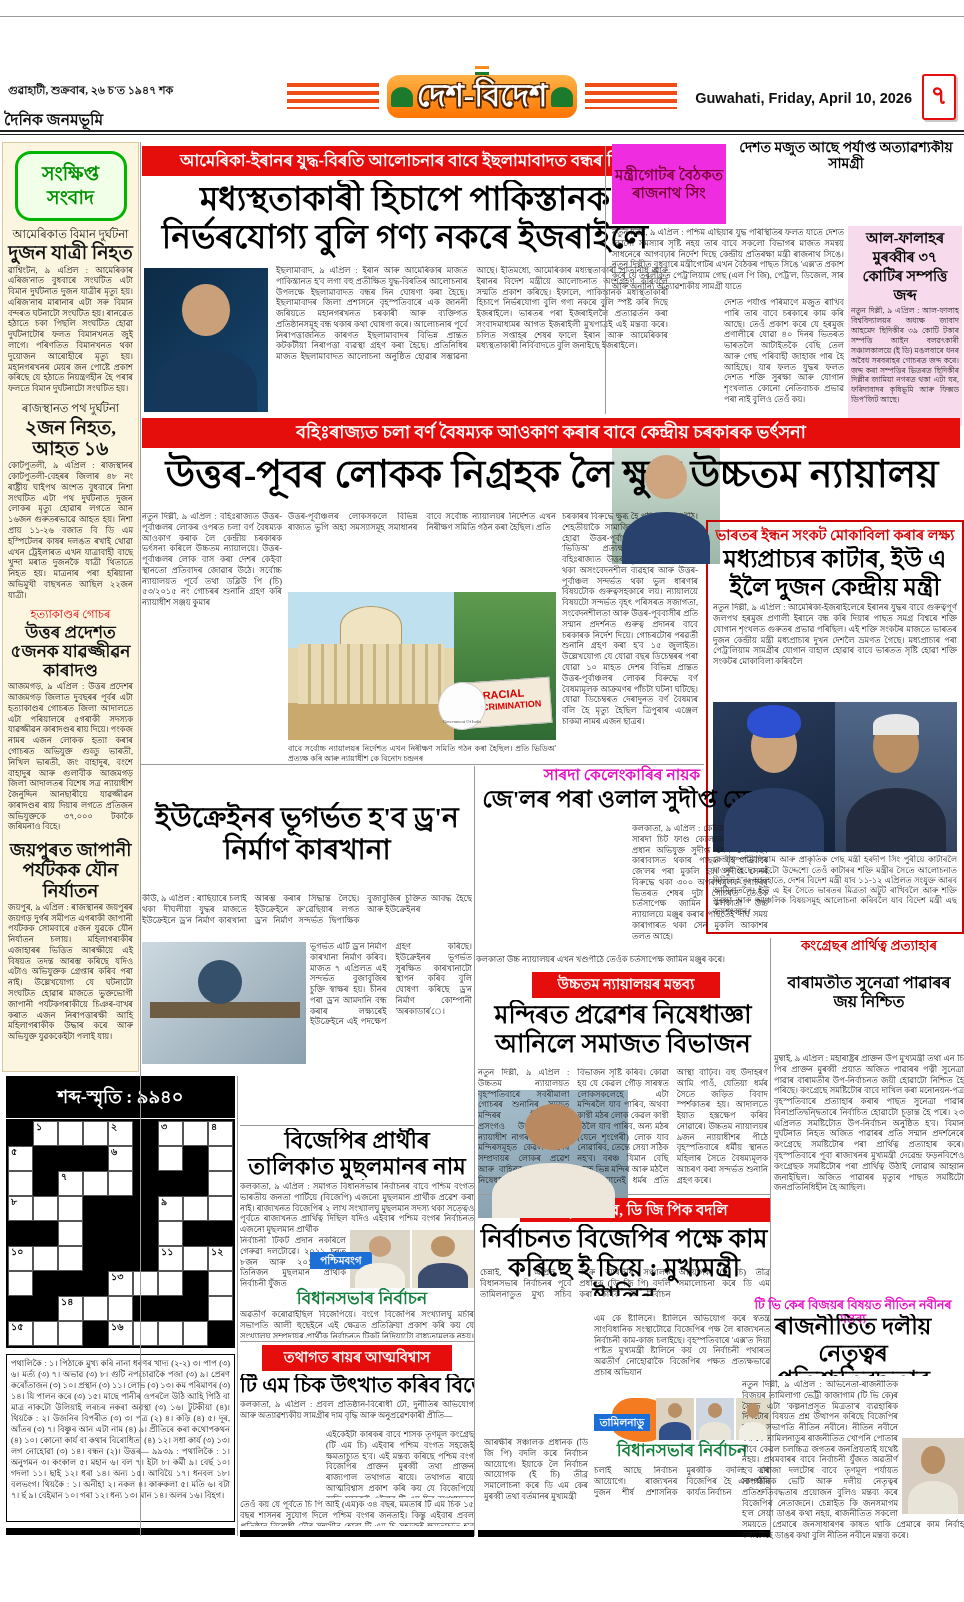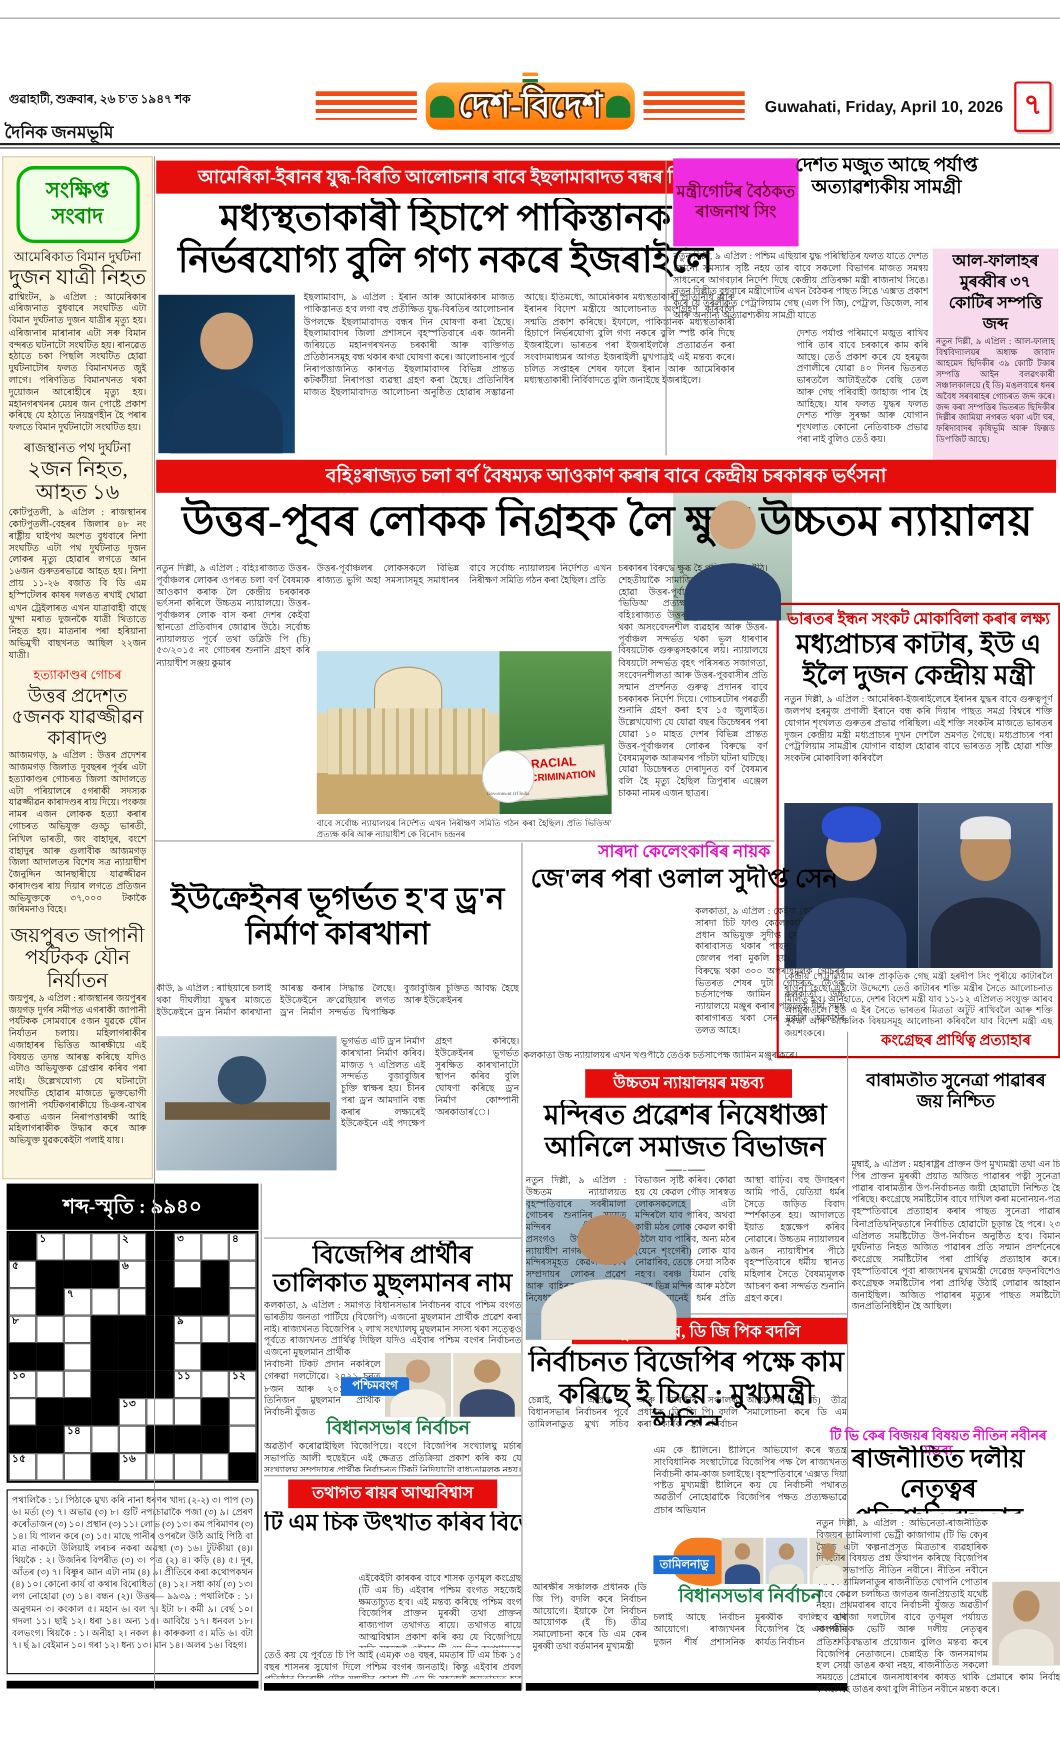--- a/index.html
+++ b/index.html
@@ -30,21 +30,21 @@
         text-shadow:-1.5px -1.5px 0 #4d2300,1.5px -1.5px 0 #4d2300,-1.5px 1.5px 0 #4d2300,1.5px 1.5px 0 #4d2300;white-space:nowrap}
   .dome{position:absolute;width:22px;height:20px;background:#1c7a2d;border-radius:50% 50% 10% 10%;top:12px}
   .flagpin{position:absolute;left:50%;top:-9px;width:14px;height:9px;transform:translateX(-50%);
         background:linear-gradient(180deg,#ff8a1e 0 33%,#fff 33% 66%,#1c7a2d 66%)}
   .pgbox{border:2.5px solid #e60d0d;border-radius:3px;color:#e60d0d;font-weight:bold;font-size:26px;display:flex;align-items:center;justify-content:center;box-shadow:2px 2px 0 #c9c9c9}
   
   #sidebar{background:#fcf5e0;border:1px solid #d8c9a0;padding:4px 4px 0;overflow:hidden}
   .sb-green{width:112px;margin:4px auto 6px;border:3px solid #00b400;border-radius:16px;background:#f2ffe8;color:#009100;font-weight:bold;font-size:19px;text-align:center;line-height:1.25;padding:8px 0}
   .sb-k{font-size:11.5px;font-weight:normal;text-align:center;margin-top:7px;line-height:1.2}
   .sb-k.red{color:#d80000}
-  .sb-h{font-weight:normal;font-size:17px;text-align:center;line-height:1.12;margin:1px 0 2px}
+  .sb-h{font-weight:bold;font-size:17px;text-align:center;line-height:1.12;margin:1px 0 2px}
   .sb-b{font-size:8.3px;text-align:justify;line-height:1.3;margin:2px 1px}
   
   .xw-head{background:#000;color:#fff;font-weight:bold;font-size:18px;text-align:center;line-height:42px;height:42px}
   .xw{display:grid;grid-template-columns:repeat(9,25px);grid-auto-rows:25px;border:2px solid #000;width:229px;background:#fff;margin-top:1px}
   .xw i{border:0.5px solid #555;font-style:normal;font-size:9.5px;font-weight:bold;padding:1px 0 0 2px;line-height:1;color:#000}
   .xw i.b{background:#000;border-color:#000}
   .xw-clues{border:1.5px solid #000;padding:4px;font-size:8.2px;line-height:1.34;text-align:justify;margin-top:6px;overflow:hidden}
   
   .turban{position:absolute;left:28%;top:2%;width:44%;height:22%;border-radius:50% 50% 40% 40%;background:#2d4fd1;z-index:3}
   .hairw{position:absolute;left:31%;top:8%;width:38%;height:14%;border-radius:50% 50% 0 0;background:#e8e8e8;z-index:3}
@@ -193,21 +193,21 @@
   </div>
   <div class="abs bar" style="left:6px;top:1528px;width:229px;height:7px"></div>
 
   <div class="abs kbox" style="left:142px;top:146px;width:526px;height:30px;font-size:16.5px">আমেৰিকা-ইৰানৰ যুদ্ধ-বিৰতি আলোচনাৰ বাবে ইছলামাবাদত বন্ধৰ দিন</div>
   <div class="abs hd" style="left:142px;top:180px;width:526px;height:86px;font-size:33px">মধ্যস্থতাকাৰী হিচাপে পাকিস্তানক নিৰ্ভৰযোগ্য বুলি গণ্য নকৰে ইজৰাইলে</div>
   <div class="abs ph" style="left:144px;top:268px;width:124px;height:144px;--bg:linear-gradient(135deg,#0d2b46,#17456e);--skin:#c9a07a;--shirt:#16365a"></div>
   <div class="abs jt f8 c2" style="left:276px;top:266px;width:392px;height:148px">ইছলামাবাদ, ৯ এপ্ৰিল : ইৰান আৰু আমেৰিকাৰ মাজত পাকিস্তানত হ'ব লগা বহু প্ৰতীক্ষিত যুদ্ধ-বিৰতিৰ আলোচনাৰ উপলক্ষে ইছলামাবাদত বন্ধৰ দিন ঘোষণা কৰা হৈছে। ইছলামাবাদৰ জিলা প্ৰশাসনে বৃহস্পতিবাৰে এক জাননী জৰিয়তে মহানগৰখনত চৰকাৰী আৰু ব্যক্তিগত প্ৰতিষ্ঠানসমূহ বন্ধ থকাৰ কথা ঘোষণা কৰে। আলোচনাৰ পূৰ্বে নিৰাপত্তাজনিত কাৰণত ইছলামাবাদৰ বিভিন্ন প্ৰান্তত কটকটীয়া নিৰাপত্তা ব্যৱস্থা গ্ৰহণ কৰা হৈছে। প্ৰতিনিধিৰ মাজত ইছলামাবাদত আলোচনা অনুষ্ঠিত হোৱাৰ সম্ভাৱনা আছে। ইতিমধ্যে, আমেৰিকাৰ মধ্যস্থতাকাৰী প্ৰতিনিধি আৰু ইৰানৰ বিদেশ মন্ত্ৰীয়ে আলোচনাত অংশগ্ৰহণ কৰিবলৈ সন্মতি প্ৰকাশ কৰিছে। ইফালে, পাকিস্তানক মধ্যস্থতাকাৰী হিচাপে নিৰ্ভৰযোগ্য বুলি গণ্য নকৰে বুলি স্পষ্ট কৰি দিছে ইজৰাইলে। ভাৰতৰ পৰা ইজৰাইললৈ প্ৰত্যাৱৰ্তন কৰা সংবাদমাধ্যমৰ আগত ইজৰাইলী মুখপাত্ৰই এই মন্তব্য কৰে। চলিত সপ্তাহৰ শেষৰ ফালে ইৰান আৰু আমেৰিকাৰ মধ্যস্থতাকাৰী নিৰ্বিবাদতে বুলি জনাইছে ইজৰাইলে।</div>
   <div class="abs vline" style="left:605px;top:146px;height:268px"></div>
 
   <div class="abs" style="left:612px;top:144px;width:114px;height:80px;background:#f02ce0;color:#7a0036;font-weight:bold;font-size:15px;text-align:center;display:flex;align-items:center;justify-content:center;line-height:1.2">মন্ত্ৰীগোটৰ বৈঠকত ৰাজনাথ সিং</div>
-  <div class="abs hd" style="left:690px;top:140px;width:232px;height:86px;font-size:17px">দেশত মজুত আছে পৰ্যাপ্ত অত্যাৱশ্যকীয় সামগ্ৰী</div>
+  <div class="abs hd" style="left:730px;top:140px;width:232px;height:86px;font-size:14px">দেশত মজুত আছে পৰ্যাপ্ত অত্যাৱশ্যকীয় সামগ্ৰী</div>
   <div class="abs jt f8" style="left:612px;top:228px;width:232px;height:68px">নতুন দিল্লী, ৯ এপ্ৰিল : পশ্চিম এছিয়াৰ যুদ্ধ পৰিস্থিতিৰ ফলত যাতে দেশত কোনো সমস্যাৰ সৃষ্টি নহয় তাৰ বাবে সকলো বিভাগৰ মাজত সমন্বয় সাধনেৰে আগবঢ়াৰ নিৰ্দেশ দিছে কেন্দ্ৰীয় প্ৰতিৰক্ষা মন্ত্ৰী ৰাজনাথ সিঙে। নতুন দিল্লীত বুধবাৰে মন্ত্ৰীগোটৰ এখন বৈঠকৰ পাছত সিঙে 'এক্স'ত প্ৰকাশ কৰে যে তৰলীকৃত পেট্ৰ'লিয়াম গেছ (এল পি জি), পেট্ৰ'ল, ডিজেল, সাৰ আৰু অন্যান্য অত্যাৱশ্যকীয় সামগ্ৰী যাতে</div>
   <div class="abs ph" style="left:612px;top:298px;width:108px;height:122px;--bg:linear-gradient(180deg,#cfdfd6,#9db6a6);--skin:#cfa580;--shirt:#28426d"></div>
   <div class="abs jt f8" style="left:724px;top:298px;width:120px;height:126px">দেশত পৰ্যাপ্ত পৰিমাণে মজুত ৰাখিব পাৰি তাৰ বাবে চৰকাৰে কাম কৰি আছে। তেওঁ প্ৰকাশ কৰে যে হৰমুজ প্ৰণালীৰে যোৱা ৪০ দিনৰ ভিতৰত ভাৰতলৈ আটাইতকৈ বেছি তেল আৰু গেছ পৰিবাহী জাহাজ পাৰ হৈ আহিছে। যাৰ ফলত যুদ্ধৰ ফলত দেশত শক্তি সুৰক্ষা আৰু যোগান শৃংখলাত কোনো নেতিবাচক প্ৰভাৱ পৰা নাই বুলিও তেওঁ কয়।</div>
 
   <div class="abs" style="left:848px;top:226px;width:114px;height:200px;background:#f7dbec;padding:3px">
     <div class="hd" style="font-size:14.5px;line-height:1.3">আল-ফালাহৰ মুৰব্বীৰ ৩৭ কোটিৰ সম্পত্তি জব্দ</div>
     <div class="jt f7" style="margin-top:2px">নতুন দিল্লী, ৯ এপ্ৰিল : আল-ফালাহ বিশ্ববিদ্যালয়ৰ অধ্যক্ষ জাবাদ আহমেদ ছিদিকীৰ ৩৯ কোটি টকাৰ সম্পত্তি আইন বলৱৎকাৰী সঞ্চালকালয়ে (ই ডি) মঙলবাৰে ধনৰ অবৈধ সৰবৰাহৰ গোচৰত জব্দ কৰে। জব্দ কৰা সম্পত্তিৰ ভিতৰত ছিদিকীৰ দিল্লীৰ জামিয়া নগৰত থকা এটা ঘৰ, ফৰিদাবাদৰ কৃষিভূমি আৰু ফিক্সড ডিপ'জিট আছে।</div>
   </div>
 
   <div class="abs kbox" style="left:142px;top:418px;width:818px;height:30px;font-size:17.5px">বহিঃৰাজ্যত চলা বৰ্ণ বৈষম্যক আওকাণ কৰাৰ বাবে কেন্দ্ৰীয় চৰকাৰক ভৰ্ৎসনা</div>
@@ -224,21 +224,21 @@
     <div class="abs" style="left:166px;top:0;width:102px;height:148px;background:linear-gradient(180deg,#5e9b4e,#2f6b33)"></div>
     <div class="sign">
       <div>RACIAL</div>
       <div style="font-size:9px">DISCRIMINATION</div>
     </div>
     <div class="emblem">Government Of India</div>
   </div>
   <div class="abs cap" style="left:288px;top:744px;width:268px;height:22px">বাবে সৰ্বোচ্চ ন্যায়ালয়ৰ নিৰ্দেশত এখন নিৰীক্ষণ সমিতি গঠন কৰা হৈছিল। প্ৰতি ভিডিঅ' প্ৰত্যক্ষ কৰি আৰু ন্যায়াধীশ কে বিনোদ চন্দ্ৰনৰ</div>
   <div class="abs jt f8" style="left:562px;top:512px;width:136px;height:254px">চৰকাৰৰ বিৰুদ্ধে ক্ষুব্ধ হৈ পৰিছে বিচাৰপীঠ। শেহতীয়াকৈ সামাজিক মাধ্যমত ভাইৰেল হোৱা উত্তৰ-পূৰ্বাঞ্চলৰ লোকৰ এনে 'ভিডিঅ' প্ৰত্যক্ষ কৰি বিচাৰপীঠে বহিঃৰাজ্যত উত্তৰ-পূবৰ লোকৰ বিৰুদ্ধে থকা অসংবেদনশীল ব্যৱহাৰ আৰু উত্তৰ-পূৰ্বাঞ্চল সন্দৰ্ভত থকা ভুল ধাৰণাৰ বিষয়টোক গুৰুত্বসহকাৰে লয়। ন্যায়ালয়ে বিষয়টো সন্দৰ্ভত বৃহৎ পৰিসৰত সজাগতা, সংবেদনশীলতা আৰু উত্তৰ-পূববাসীৰ প্ৰতি সন্মান প্ৰদৰ্শনত গুৰুত্ব প্ৰদানৰ বাবে চৰকাৰক নিৰ্দেশ দিয়ে। গোচৰটোৰ পৰৱৰ্তী শুনানি গ্ৰহণ কৰা হ'ব ১৫ জুলাইত। উল্লেখযোগ্য যে যোৱা বছৰ ডিচেম্বৰৰ পৰা যোৱা ১০ মাহত দেশৰ বিভিন্ন প্ৰান্তত উত্তৰ-পূৰ্বাঞ্চলৰ লোকৰ বিৰুদ্ধে বৰ্ণ বৈষম্যমূলক আক্ৰমণৰ পাঁচটা ঘটনা ঘটিছে। যোৱা ডিচেম্বৰত দেৰাদুনত বৰ্ণ বৈষম্যৰ বলি হৈ মৃত্যু হৈছিল ত্ৰিপুৰাৰ এঞ্জেল চাকমা নামৰ এজন ছাত্ৰৰ।</div>
 
-  <div class="abs" style="left:706px;top:548px;width:258px;height:414px;border:2.5px solid #cc0000;padding:5px;overflow:hidden">
+  <div class="abs" style="left:706px;top:520px;width:258px;height:414px;border:2.5px solid #cc0000;padding:5px;overflow:hidden">
     <div class="ktext" style="font-size:14.5px">ভাৰতৰ ইন্ধন সংকট মোকাবিলা কৰাৰ লক্ষ্য</div>
     <div class="hd" style="font-size:24px;margin:2px 0">মধ্যপ্ৰাচ্যৰ কাটাৰ, ইউ এ ইলৈ দুজন কেন্দ্ৰীয় মন্ত্ৰী</div>
     <div class="jt f8" style="height:96px">নতুন দিল্লী, ৯ এপ্ৰিল : আমেৰিকা-ইজৰাইলেৰে ইৰানৰ যুদ্ধৰ বাবে গুৰুত্বপূৰ্ণ জলপথ হৰমুজ প্ৰণালী ইৰানে বন্ধ কৰি দিয়াৰ পাছত সমগ্ৰ বিশ্বৰে শক্তি যোগান শৃংখলত গুৰুতৰ প্ৰভাৱ পৰিছিল। এই শক্তি সংকটৰ মাজতে ভাৰতৰ দুজন কেন্দ্ৰীয় মন্ত্ৰী মধ্যপ্ৰাচ্যৰ দুখন দেশলৈ ভ্ৰমণত গৈছে। মধ্যপ্ৰাচ্যৰ পৰা পেট্ৰ'লিয়াম সামগ্ৰীৰ যোগান বাহাল হোৱাৰ বাবে ভাৰতত সৃষ্টি হোৱা শক্তি সংকটৰ মোকাবিলা কৰিবলৈ</div>
     <div style="display:flex;height:150px;margin:3px 0">
       <div class="ph" style="flex:1;--bg:linear-gradient(160deg,#2a3c5c,#15243c);--skin:#caa27c;--shirt:#2b3f66">
           <span class="turban"></span>
         </div>
       <div class="ph" style="flex:1;--bg:linear-gradient(180deg,#51688a,#33435e);--skin:#b98f66;--shirt:#222c3e">
           <span class="hairw"></span>
         </div>
@@ -280,20 +280,21 @@
     <div class="ph" style="position:absolute;left:0;top:0;width:60px;height:58px;--bg:#dcd6c8;--skin:#c9a27d;--shirt:#f3efe4"></div>
     <div class="ph" style="position:absolute;left:62px;top:0;width:62px;height:58px;--bg:#e7e0ce;--skin:#bd9468;--shirt:#3c4c6e"></div>
   </div>
   <div class="abs bluetag" style="left:310px;top:1252px;width:62px;height:17px">পশ্চিমবংগ</div>
   <div class="abs redbig" style="left:250px;top:1290px;width:224px;font-size:17px">বিধানসভাৰ নিৰ্বাচন</div>
   <div class="abs jt f8" style="left:240px;top:1310px;width:234px;height:28px">অৱতীৰ্ণ কৰোৱাইছিল বিজেপিয়ে। বংগে বিজেপিৰ সংখ্যালঘু মৰ্চাৰ সভাপতি আলী হুছেইনে এই ক্ষেত্ৰত প্ৰতিক্ৰিয়া প্ৰকাশ কৰি কয় যে সংখ্যালঘু সম্প্ৰদায়ৰ প্ৰাৰ্থীক নিৰ্বাচনত টিকট নিদিয়াটো বাধ্যতামূলক নহয়। জয়ৰ সম্ভাৱনীয়তাৰ প্ৰতি লক্ষ্য ৰাখিয়ে গেৰুৱা দলটোৱে প্ৰাৰ্থীৰ বাবে আসন আবণ্টন দিছে বুলি হুছেইনে কয়।</div>
 
   <div class="abs hline" style="left:240px;top:1341px;width:234px"></div>
   <div class="abs kbox" style="left:262px;top:1345px;width:190px;height:26px;font-size:14.5px">তথাগত ৰায়ৰ আত্মবিশ্বাস</div>
   <div class="abs hd" style="left:240px;top:1374px;width:234px;height:24px;font-size:20.5px;white-space:nowrap">টি এম চিক উৎখাত কৰিব বিজেপিয়ে</div>
+  <div class="abs jt f8" style="left:240px;top:1400px;width:234px;height:28px">কলকাতা, ৯ এপ্ৰিল : প্ৰবল প্ৰতিষ্ঠান-বিৰোধী ঢৌ, দুৰ্নীতিৰ অভিযোগ আৰু অত্যাৱশ্যকীয় সামগ্ৰীৰ দাম বৃদ্ধি আৰু অনুপ্ৰৱেশকাৰী প্ৰীতি—</div>
 
   <div class="abs jt f8" style="left:326px;top:1430px;width:148px;height:68px">এইকেইটা কাৰকৰ বাবে শাসক তৃণমূল কংগ্ৰেছ (টি এম চি) এইবাৰ পশ্চিম বংগত সহজেই ক্ষমতাচ্যুত হ'ব। এই মন্তব্য কৰিছে পশ্চিম বংগ বিজেপিৰ প্ৰাক্তন মুৰব্বী তথা প্ৰাক্তন ৰাজ্যপাল তথাগত ৰায়ে। তথাগত ৰায়ে আত্মবিশ্বাস প্ৰকাশ কৰি কয় যে বিজেপিয়ে অতি সহজেই এইবাৰ টি এম চিৰ অপশাসনক উৎখাত কৰিব পাৰিব।</div>
   <div class="abs jt f8" style="left:240px;top:1500px;width:234px;height:26px">তেওঁ কয় যে পূৰ্বতে চি পি আই (এম)ক ৩৪ বছৰ, মমতাৰ টি এম চিক ১৫ বছৰ শাসনৰ সুযোগ দিলে পশ্চিম বংগৰ জনতাই। কিন্তু এইবাৰ প্ৰবল প্ৰতিষ্ঠান-বিৰোধী ঢৌৰ সন্মুখীন হোৱা টি এম চি সহজেই ক্ষমতাচ্যুত হ'ব বুলি ৰায়ে মন্তব্য কৰে।</div>
   <div class="abs bar" style="left:240px;top:1530px;width:234px;height:7px"></div>
 
   <div class="abs hline" style="left:478px;top:1194px;width:292px"></div>
   <div class="abs kbox" style="left:520px;top:1198px;width:250px;height:24px;font-size:15px">মুখ্য সচিব, ডি জি পিক বদলি</div>
   <div class="abs hd" style="left:478px;top:1224px;width:292px;height:72px;font-size:25px">নিৰ্বাচনত বিজেপিৰ পক্ষে কাম কৰিছে ই চিয়ে : মুখ্যমন্ত্ৰী ষ্টালিন</div>
   <div class="abs jt f8 c3" style="left:478px;top:1268px;width:292px;height:0"></div>
   <div class="abs jt f8 c3" style="left:478px;top:1300px;width:292px;height:0"></div>

